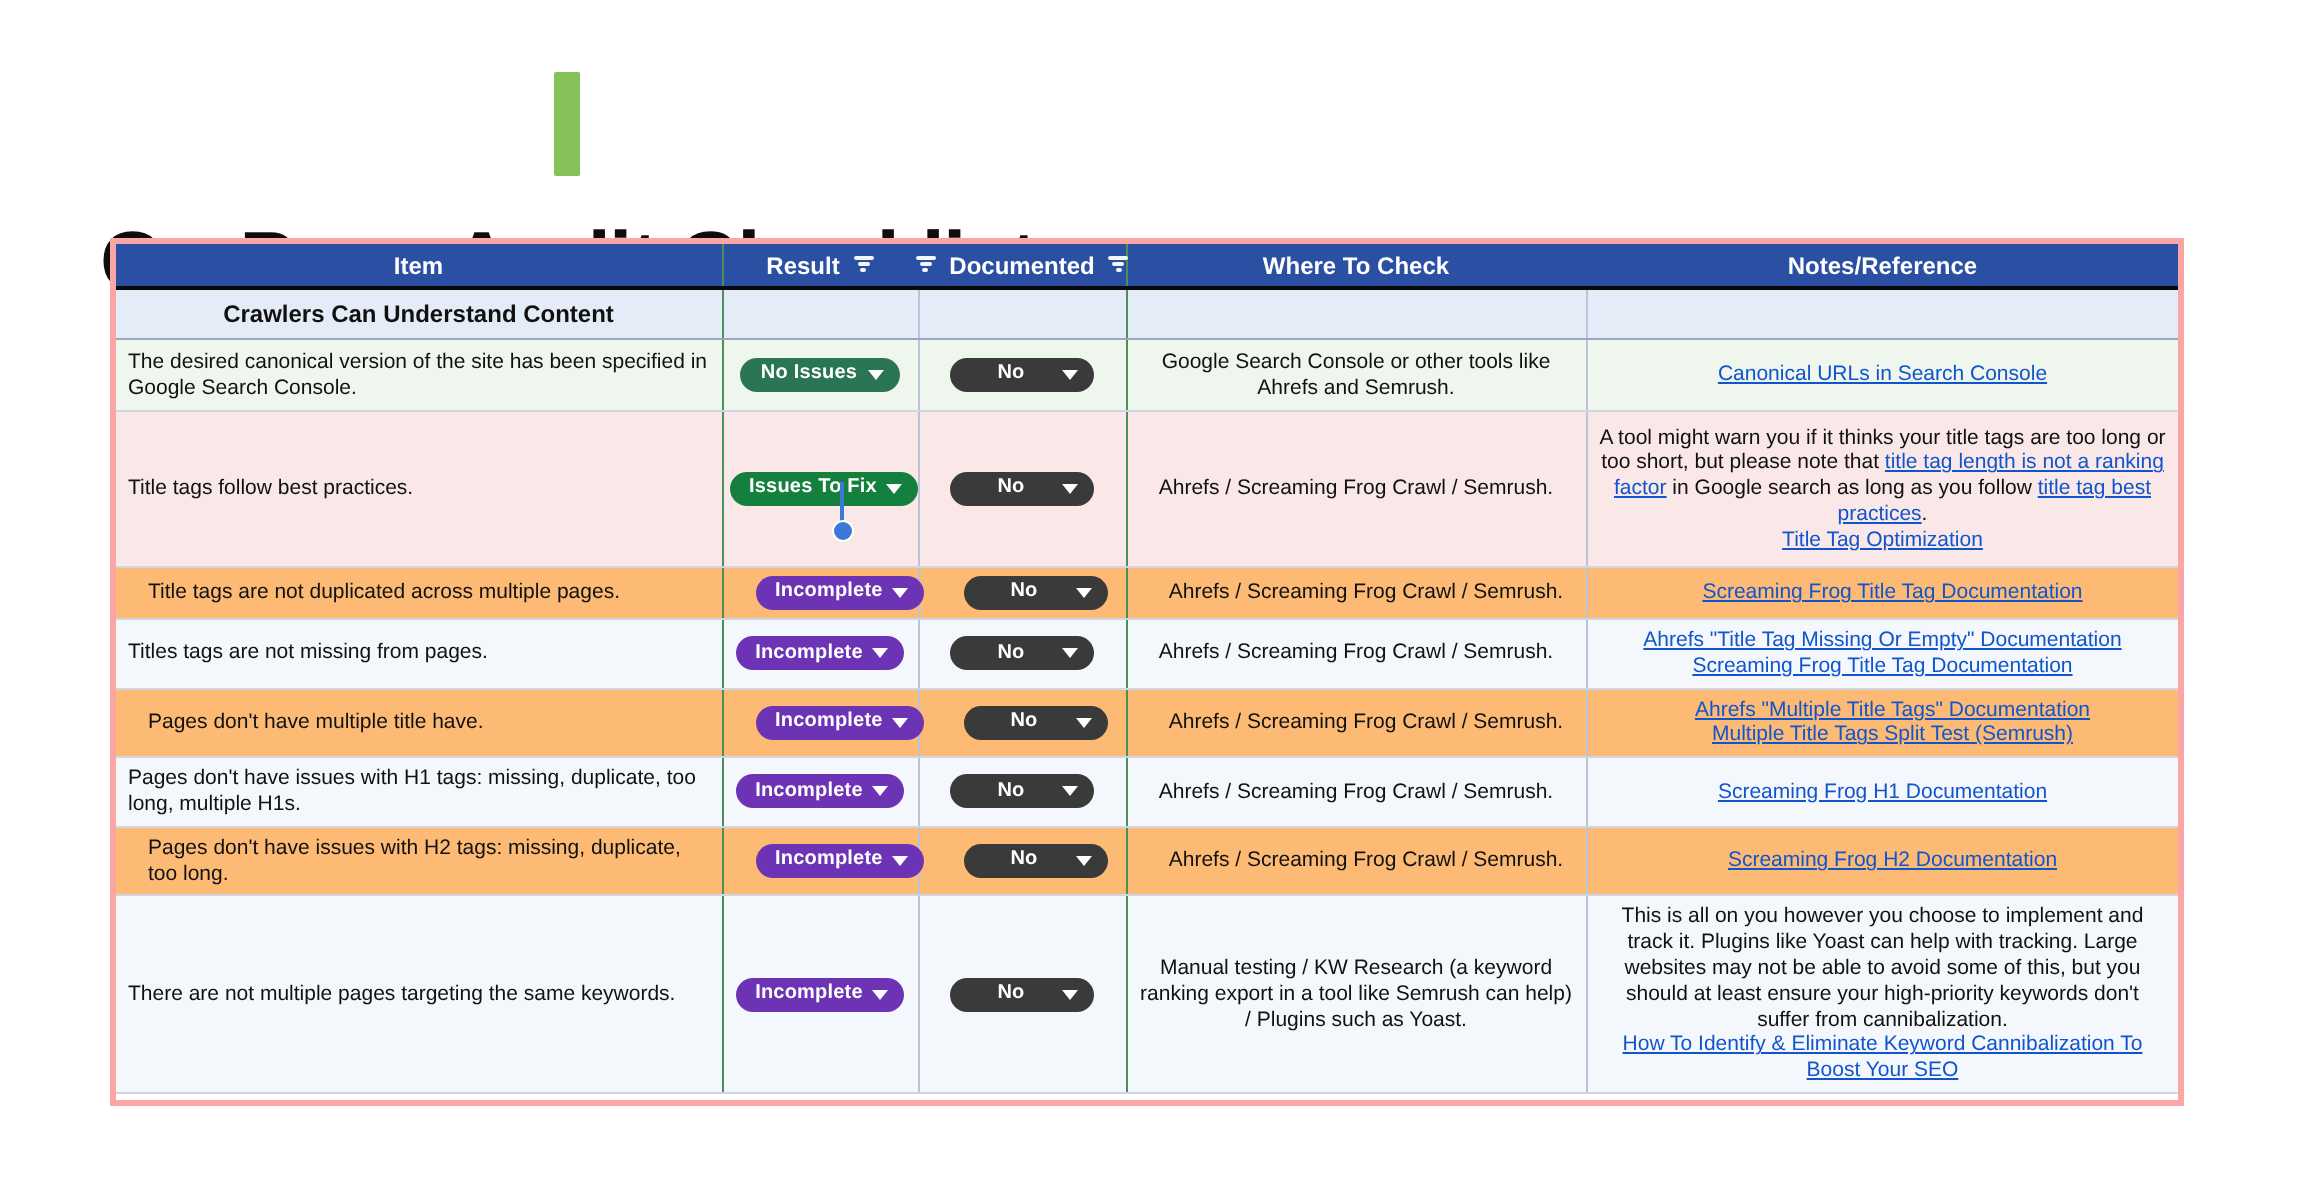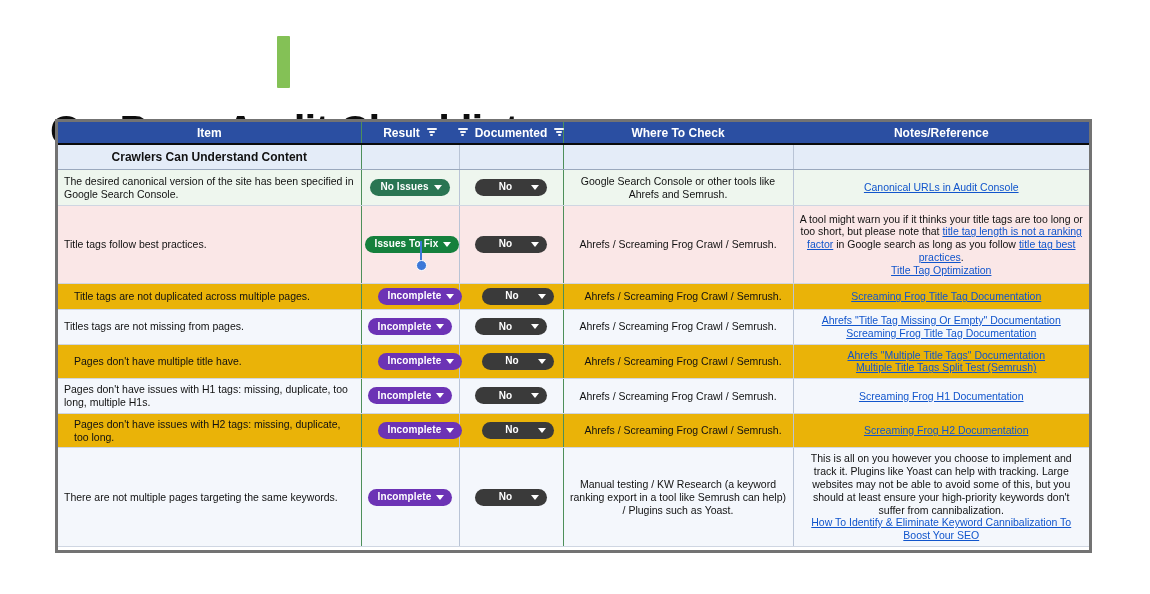--- a/index.html
+++ b/index.html
@@ -22,21 +22,21 @@
   .title-text{
     font-size:42px;font-weight:bold;color:#0d0d0d;
     letter-spacing:-0.9px;line-height:1;
     font-family:"Liberation Sans","DejaVu Sans",sans-serif;
   }
 
   
   .sheet{
     position:absolute;left:55px;top:119px;
     width:1037px;height:434px;
-    border:3px solid #737373;
+    border:3px solid #fca5a5;
     box-sizing:border-box;
     background:#ffffff;
     overflow:hidden;
   }
   table.grid{
     border-collapse:collapse;
     width:100%;
     table-layout:fixed;
     font-size:10.5px;
     color:#111;
@@ -109,21 +109,21 @@
     text-align:center;
     height:20px;
     padding:2px 6px;
     border-bottom:1px solid #9aa8bd;
   }
   tr.section td.blank{background:#e4ecf8;}
 
   
   tr.tint-green td{background:#eef6ee;}
   tr.tint-pink  td{background:#fae7e7;}
-  tr.tint-white td{background:#eab308;padding-left:16px;}
+  tr.tint-white td{background:#fdba74;padding-left:16px;}
   tr.tint-blue  td{background:#f4f7fc;}
 
   
   .pill{
     display:inline-flex;align-items:center;justify-content:space-between;
     border-radius:11px;
     color:#ffffff;
     font-size:10px;
     font-weight:bold;
     height:17px;
@@ -237,21 +237,21 @@
                 <span class="lbl">No Issues</span>
                 <span class="caret"></span>
               </span></td>
             <td class="c-doc-cell sep-green"><span class="pill dark">
                 <span class="lbl">No</span>
                 <span class="caret"></span>
               </span></td>
             <td class="c-where-cell">Google Search Console or other tools like Ahrefs and Semrush.</td>
             <td class="c-notes-cell">
               <span class="note-lines">
-                <a class="lk">Canonical URLs in Audit Console</a>
+                <a class="lk">Canonical URLs in Search Console</a>
               </span>
             </td>
           </tr>
           <tr class="tint-pink" style="height: 78px;">
             <td class="c-item-cell sep-green">Title tags follow best practices.</td>
             <td class="c-result-cell"><span class="pill red">
                 <span class="lbl">Issues To Fix</span>
                 <span class="caret"></span>
               </span></td>
             <td class="c-doc-cell sep-green"><span class="pill dark">

